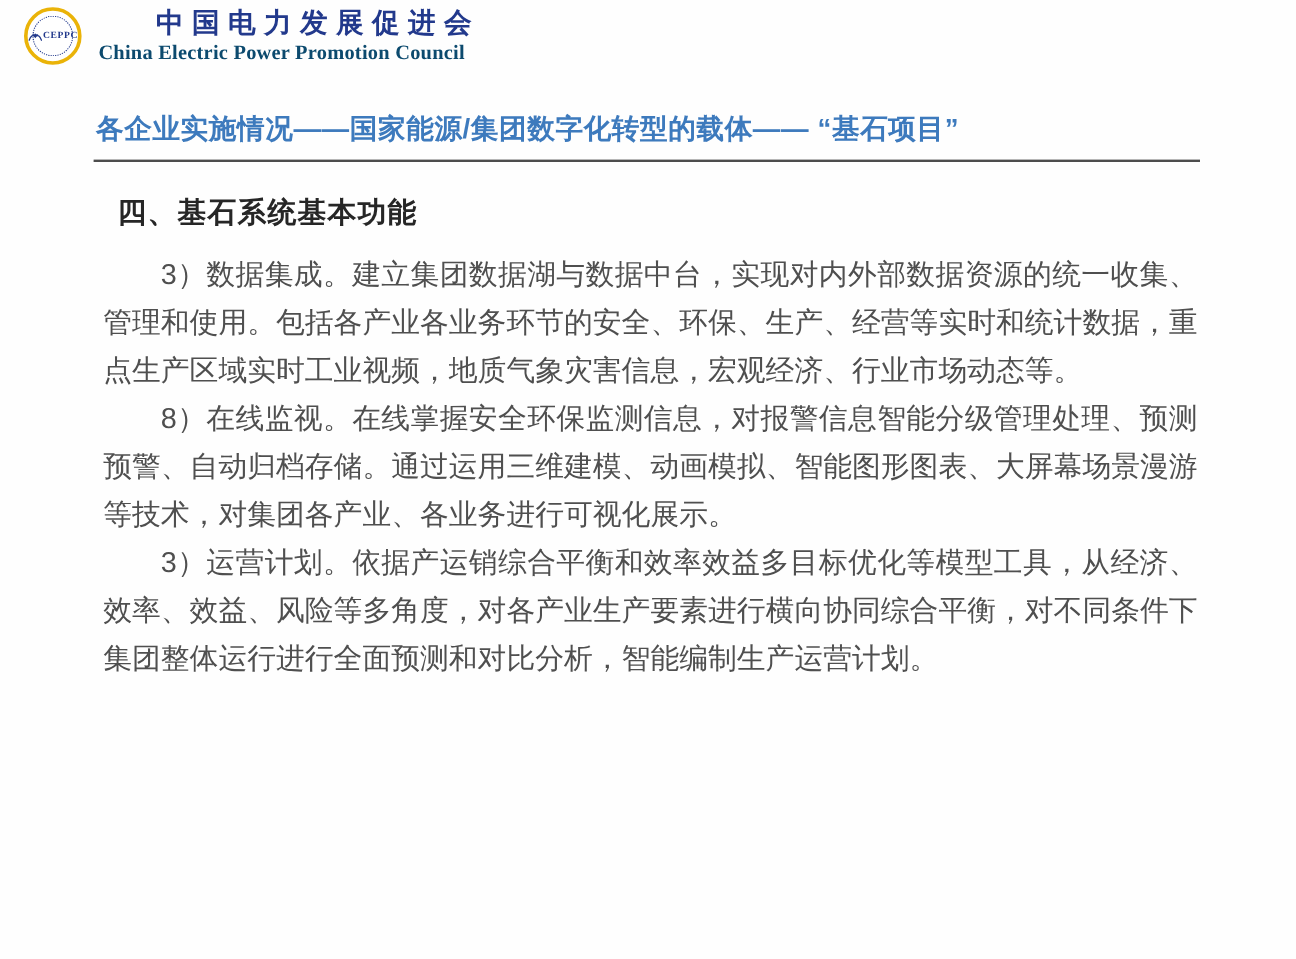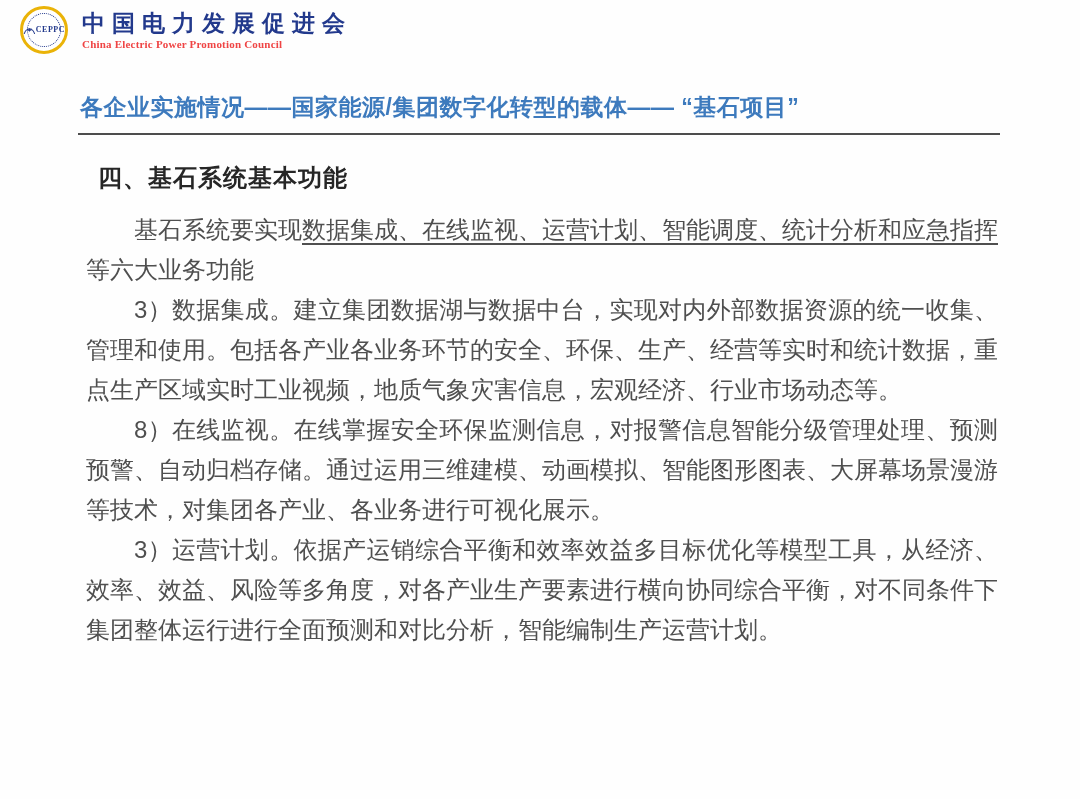--- a/index.html
+++ b/index.html
@@ -58,26 +58,27 @@
   }
   .logo-wordmark {
     margin-left: 14px;
   }
   .logo-zh {
     font-size: 23px;
     font-weight: bold;
     color: #22398c;
     letter-spacing: 7px;
     line-height: 1.15;
+    margin-left: 48px;
   }
   .logo-en {
     font-family: "Liberation Serif", "DejaVu Serif", serif;
-    font-size: 11px;
+    font-size: 17px;
     font-weight: bold;
-    color: #ef4444;
+    color: #0c4a6e;
     letter-spacing: 0.2px;
     margin-top: 1px;
   }
 
   
   .page-title {
     position: absolute;
     top: 92px;
     left: 80px;
     width: 940px;
@@ -145,19 +146,18 @@
       <div class="logo-zh">中国电力发展促进会</div>
       <div class="logo-en">China Electric Power Promotion Council</div>
     </div>
   </header>
 
   <h1 class="page-title">各企业实施情况——国家能源/集团数字化转型的载体—— “基石项目”</h1>
   <hr class="title-rule">
 
   <section class="body-text">
     <h2 class="section-heading">四、基石系统基本功能</h2>
-    <p><span>基石系统要实现</span><span class="underlined">数据集成、在线监视、运营计划、智能调度、统计分析和应急指挥</span><span>等六大业务功能</span></p>
     <p>3）数据集成。建立集团数据湖与数据中台，实现对内外部数据资源的统一收集、管理和使用。包括各产业各业务环节的安全、环保、生产、经营等实时和统计数据，重点生产区域实时工业视频，地质气象灾害信息，宏观经济、行业市场动态等。</p>
     <p>8）在线监视。在线掌握安全环保监测信息，对报警信息智能分级管理处理、预测预警、自动归档存储。通过运用三维建模、动画模拟、智能图形图表、大屏幕场景漫游等技术，对集团各产业、各业务进行可视化展示。</p>
     <p>3）运营计划。依据产运销综合平衡和效率效益多目标优化等模型工具，从经济、效率、效益、风险等多角度，对各产业生产要素进行横向协同综合平衡，对不同条件下集团整体运行进行全面预测和对比分析，智能编制生产运营计划。</p>
   </section>
 
 </div>
 
 </body></html>

